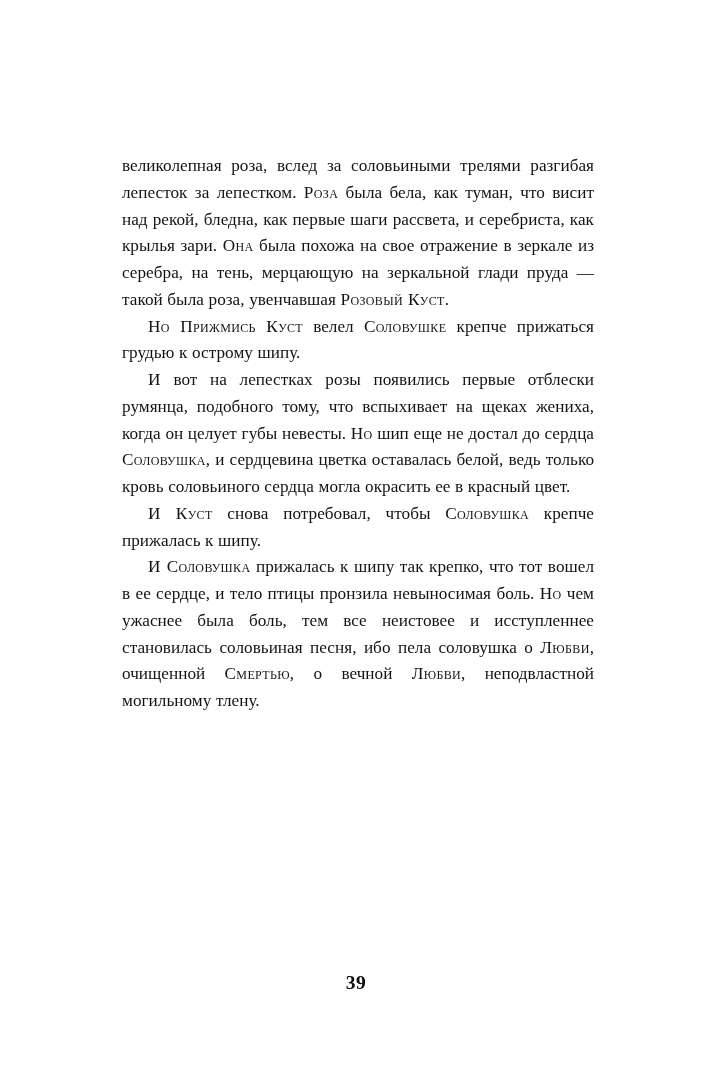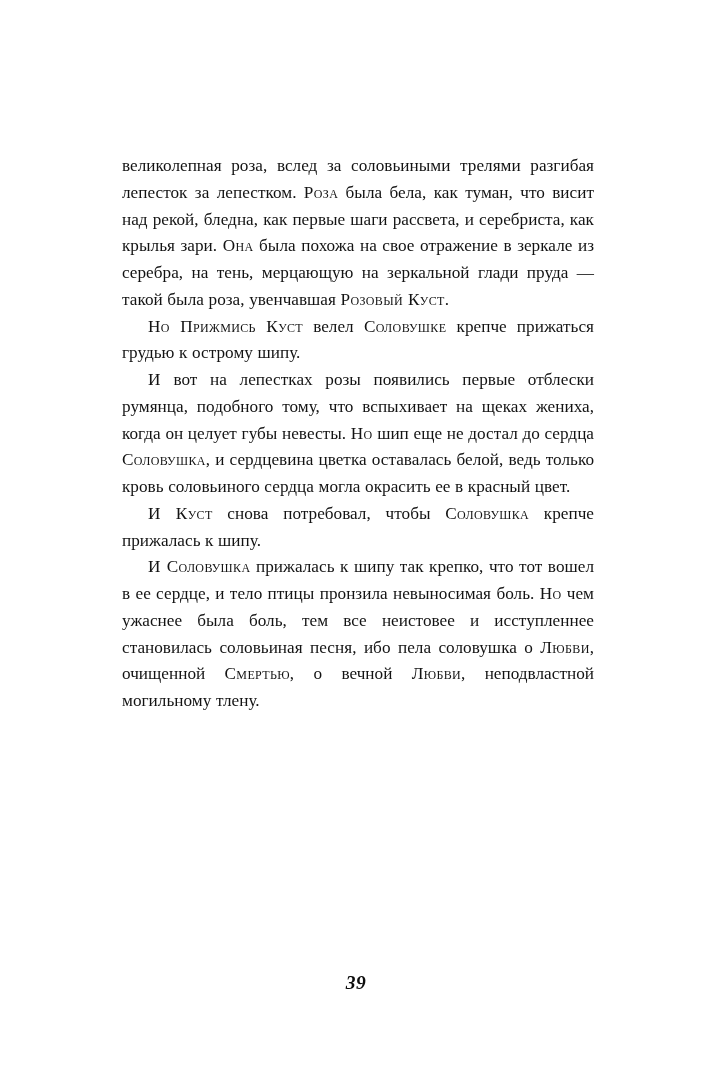--- a/index.html
+++ b/index.html
@@ -63,21 +63,20 @@
     position: absolute;
     left: 0;
     top: 972px;
     width: 712px;
     text-align: center;
     font-family: "Liberation Serif", "DejaVu Serif", serif;
     font-size: 19.5px;
     font-weight: bold;
     color: #0d0d0d;
     letter-spacing: 0.4px;
-    font-style: italic;
   }
 </style>
 </head>
 <body>
 
 <div id="page">
 
   <div id="textblock">
     <p class="para cont">великолепная роза, вслед за соловьиными трелями раз­гибая лепесток за лепестком. <span class="sc">Роза</span> была бела, как туман, что висит над рекой, бледна, как первые шаги рассвета, и серебриста, как крылья зари. <span class="sc">Она</span> была похожа на свое отражение в зеркале из серебра, на тень, мерцающую на зеркальной глади пруда — такой была роза, увенчавшая <span class="sc">Розовый Куст</span>.</p>
     <p class="para"><span class="sc">Но Прижмись Куст</span> велел <span class="sc">Соловушке</span> крепче прижаться грудью к острому шипу.</p>

